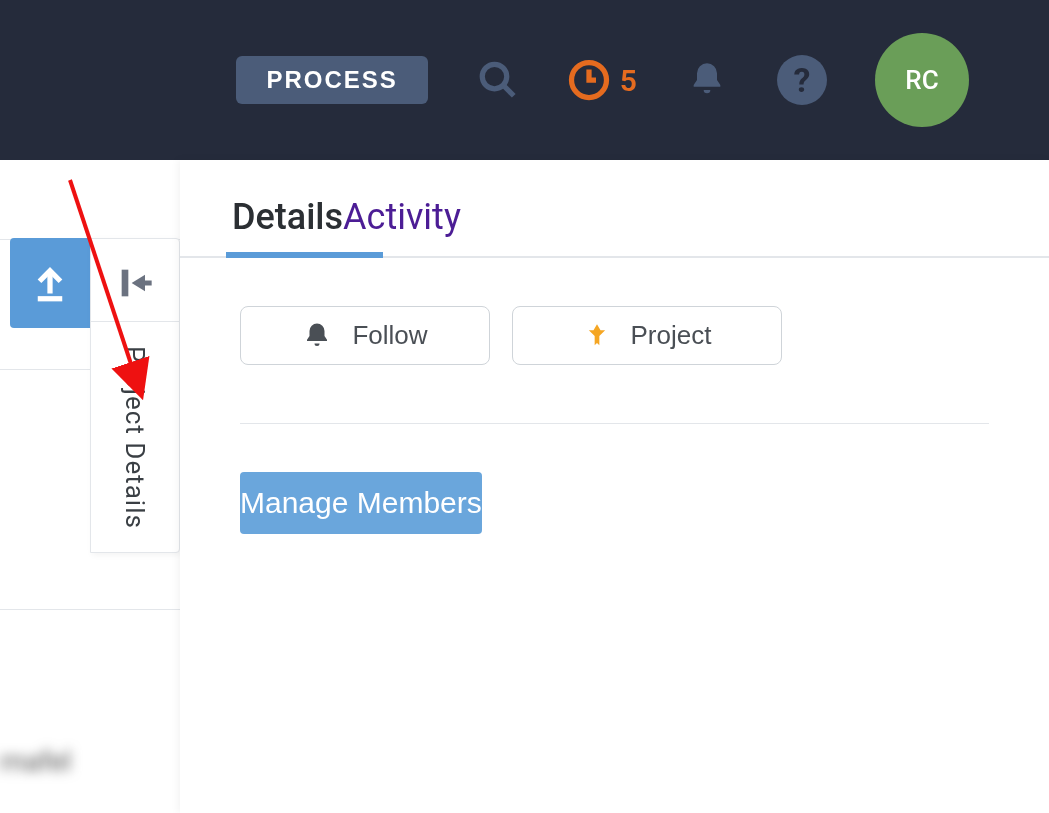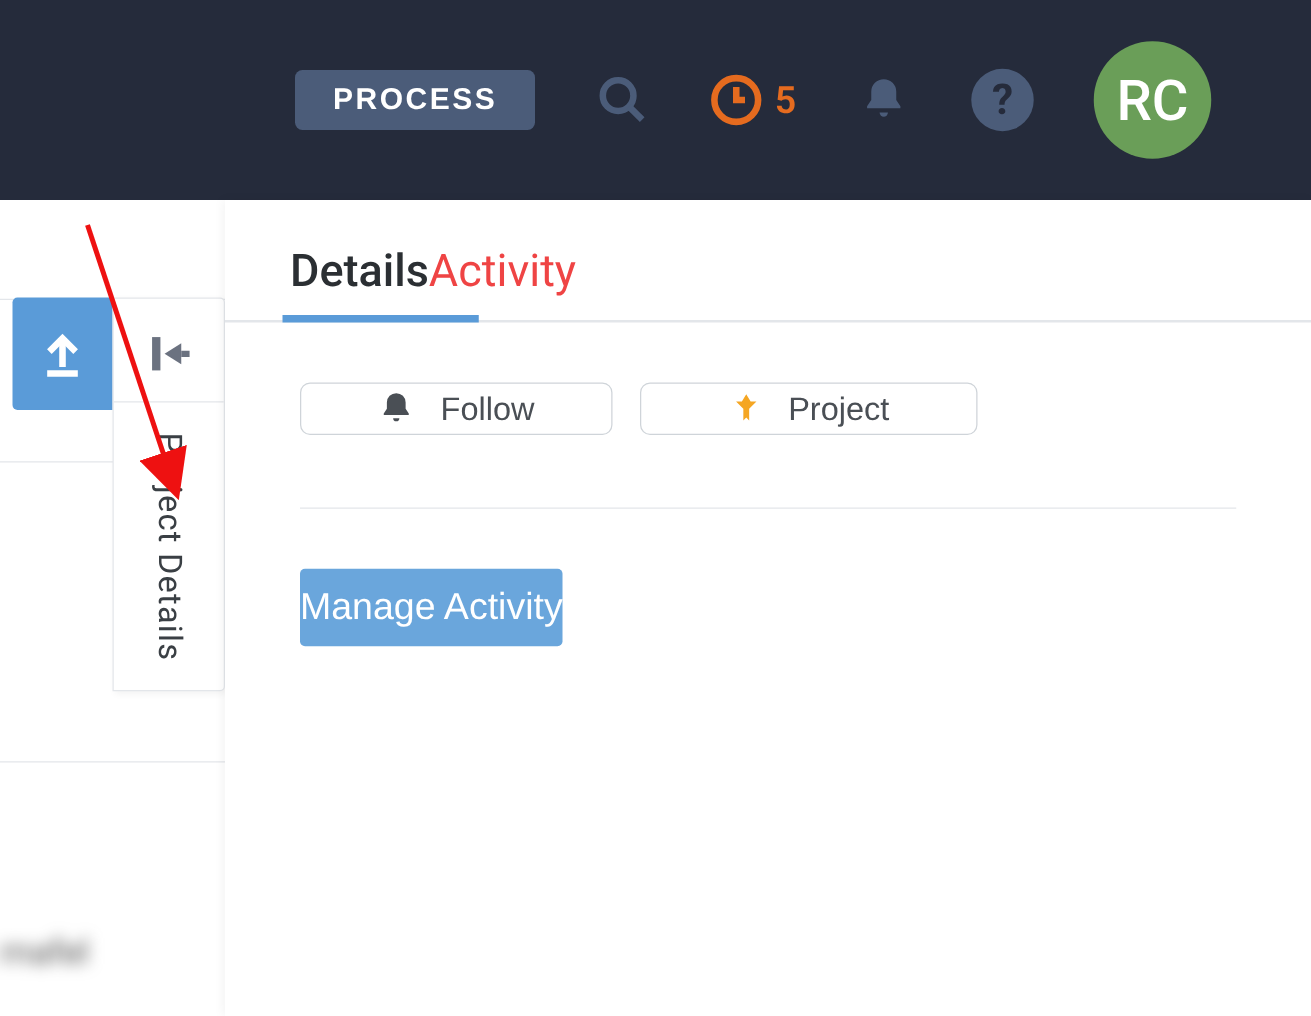--- a/index.html
+++ b/index.html
@@ -65,21 +65,21 @@
     align-items: center;
     justify-content: center;
     cursor: pointer;
   }
   .avatar {
     width: 94px;
     height: 94px;
     border-radius: 50%;
     background: #6a9e58;
     color: #ffffff;
-    font-size: 45px;
+    font-size: 26px;
     font-weight: 500;
     display: flex;
     align-items: center;
     justify-content: center;
     cursor: pointer;
   }
 
   
   .left-area {
     position: absolute;
@@ -186,21 +186,21 @@
   .tab.active::after {
     content: "";
     position: absolute;
     left: -6px;
     right: -40px;
     bottom: -2px;
     height: 6px;
     background: #5a9bd8;
   }
   .tab.inactive {
-    color: #ef4444;
+    color: #4c1d95;
     font-weight: 400;
   }
 
   .project-header {
     display: flex;
     padding: 54px 60px 0 60px;
     position: relative;
   }
   .project-thumb {
     width: 124px;
@@ -253,21 +253,21 @@
   }
 
   .action-buttons {
     display: flex;
     gap: 22px;
     padding: 48px 60px 0 60px;
   }
   .pill-btn {
     flex: 0 0 auto;
     width: 250px;
-    height: 42px;
+    height: 59px;
     border: 1px solid #cfd4d9;
     border-radius: 8px;
     background: #fff;
     display: flex;
     align-items: center;
     justify-content: center;
     gap: 20px;
     font-size: 26px;
     color: #4a4f55;
     cursor: pointer;
@@ -379,14 +379,14 @@
     <button class="pill-btn" style="width:270px">
       <svg width="28" height="28" viewBox="0 0 24 24" fill="#f5a623">
         <path d="M12 2l3 5h4l-5 5v8l-2-2-2 2v-8L5 7h4z"></path>
       </svg>
       <span>Project</span>
     </button>
   </div>
 
   <div class="divider-line"></div>
 
-  <button class="manage-btn">Manage Activity</button>
+  <button class="manage-btn">Manage Members</button>
 </div>
 
 </body></html>

